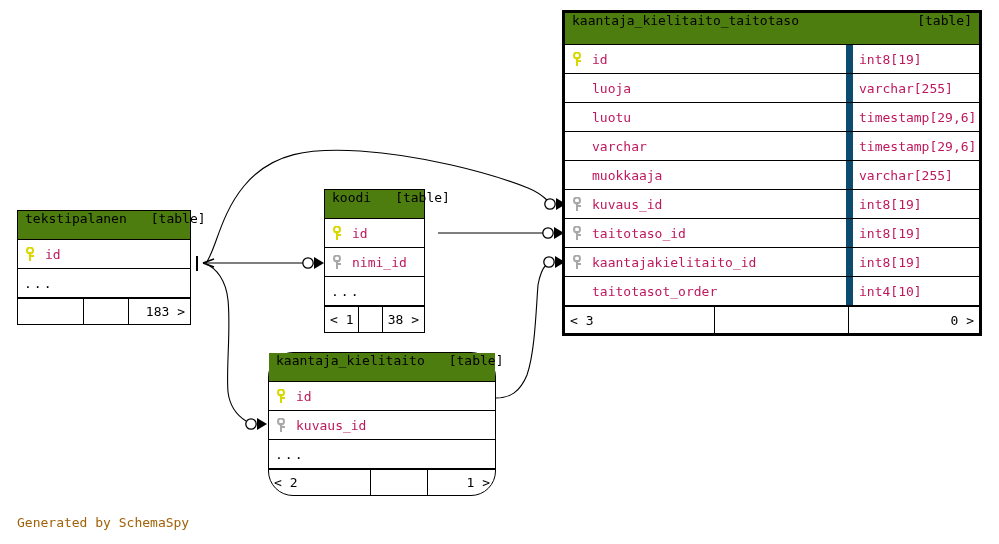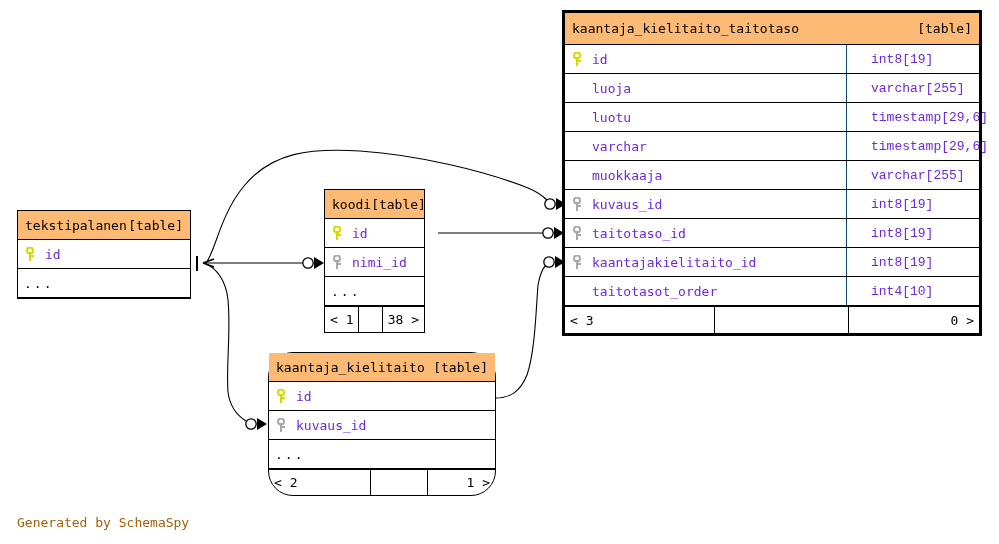--- a/index.html
+++ b/index.html
@@ -34,61 +34,60 @@
     position: absolute;
     z-index: 2;
     background: #ffffff;
     border: 1px solid #000000;
     box-sizing: border-box;
   }
   .table-box.emphasis {
     border: 3px solid #000000;
   }
   .tbl-header {
-    background: #fdba74;
+    background: #4d7c0f;
     border-bottom: 1px solid #000000;
     display: flex;
-    align-items: center;
     justify-content: space-between;
     padding: 0 7px;
     box-sizing: border-box;
     height: 29px;
     font-size: 13px;
     color: #000;
     white-space: nowrap;
+    gap: 24px;
   }
   .tbl-header .ttl { letter-spacing: 0px; }
   .tbl-header .tag { }
   .row {
     display: flex;
     border-bottom: 1px solid #000000;
     box-sizing: border-box;
     height: 29px;
     font-size: 13px;
-    color: #6d28d9;
+    color: #be185d;
   }
   .row:last-child { border-bottom: none; }
   .cell-name {
     display: flex;
     align-items: center;
     padding-left: 6px;
     box-sizing: border-box;
     overflow: hidden;
     white-space: nowrap;
     flex: 1 1 auto;
   }
   .cell-type {
     display: flex;
     align-items: center;
-    padding-left: 24px;
-    box-sizing: border-box;
-    border-left: 1px solid #0c4a6e;
+    padding-left: 6px;
+    box-sizing: border-box;
+    border-left: 7px solid #0c4a6e;
     white-space: nowrap;
     flex: 0 0 auto;
-    font-family: Liberation Mono, monospace;
   }
   .colname { padding-left: 8px; }
   .ellipsis-row {
     display: flex;
     align-items: center;
     padding-left: 6px;
     height: 29px;
     box-sizing: border-box;
     border-bottom: 1px solid #000;
     font-size: 13px;
@@ -229,20 +228,25 @@
           <svg width="11" height="15" viewBox="0 0 11 15">
             <circle cx="4" cy="3.5" r="3" fill="none" stroke="#d8d800" stroke-width="2"></circle>
             <rect x="3" y="5" width="2" height="9" fill="#d8d800"></rect>
             <rect x="5" y="8" width="3" height="2" fill="#d8d800"></rect>
           </svg>
         </span>
         <span class="colname">id</span>
       </div>
     </div>
     <div class="ellipsis-row">...</div>
+    <div class="footer">
+      <div class="fcell fleft"></div>
+      <div class="fcell"></div>
+      <div class="fcell fright">183 &gt;</div>
+    </div>
   </div>
 
   <div class="table-box" id="tbl-koodi">
     <div class="tbl-header">
       <span class="ttl">koodi</span>
       <span class="tag">[table]</span>
     </div>
     <div class="row">
       <div class="cell-name">
         <span class="keyicon">

